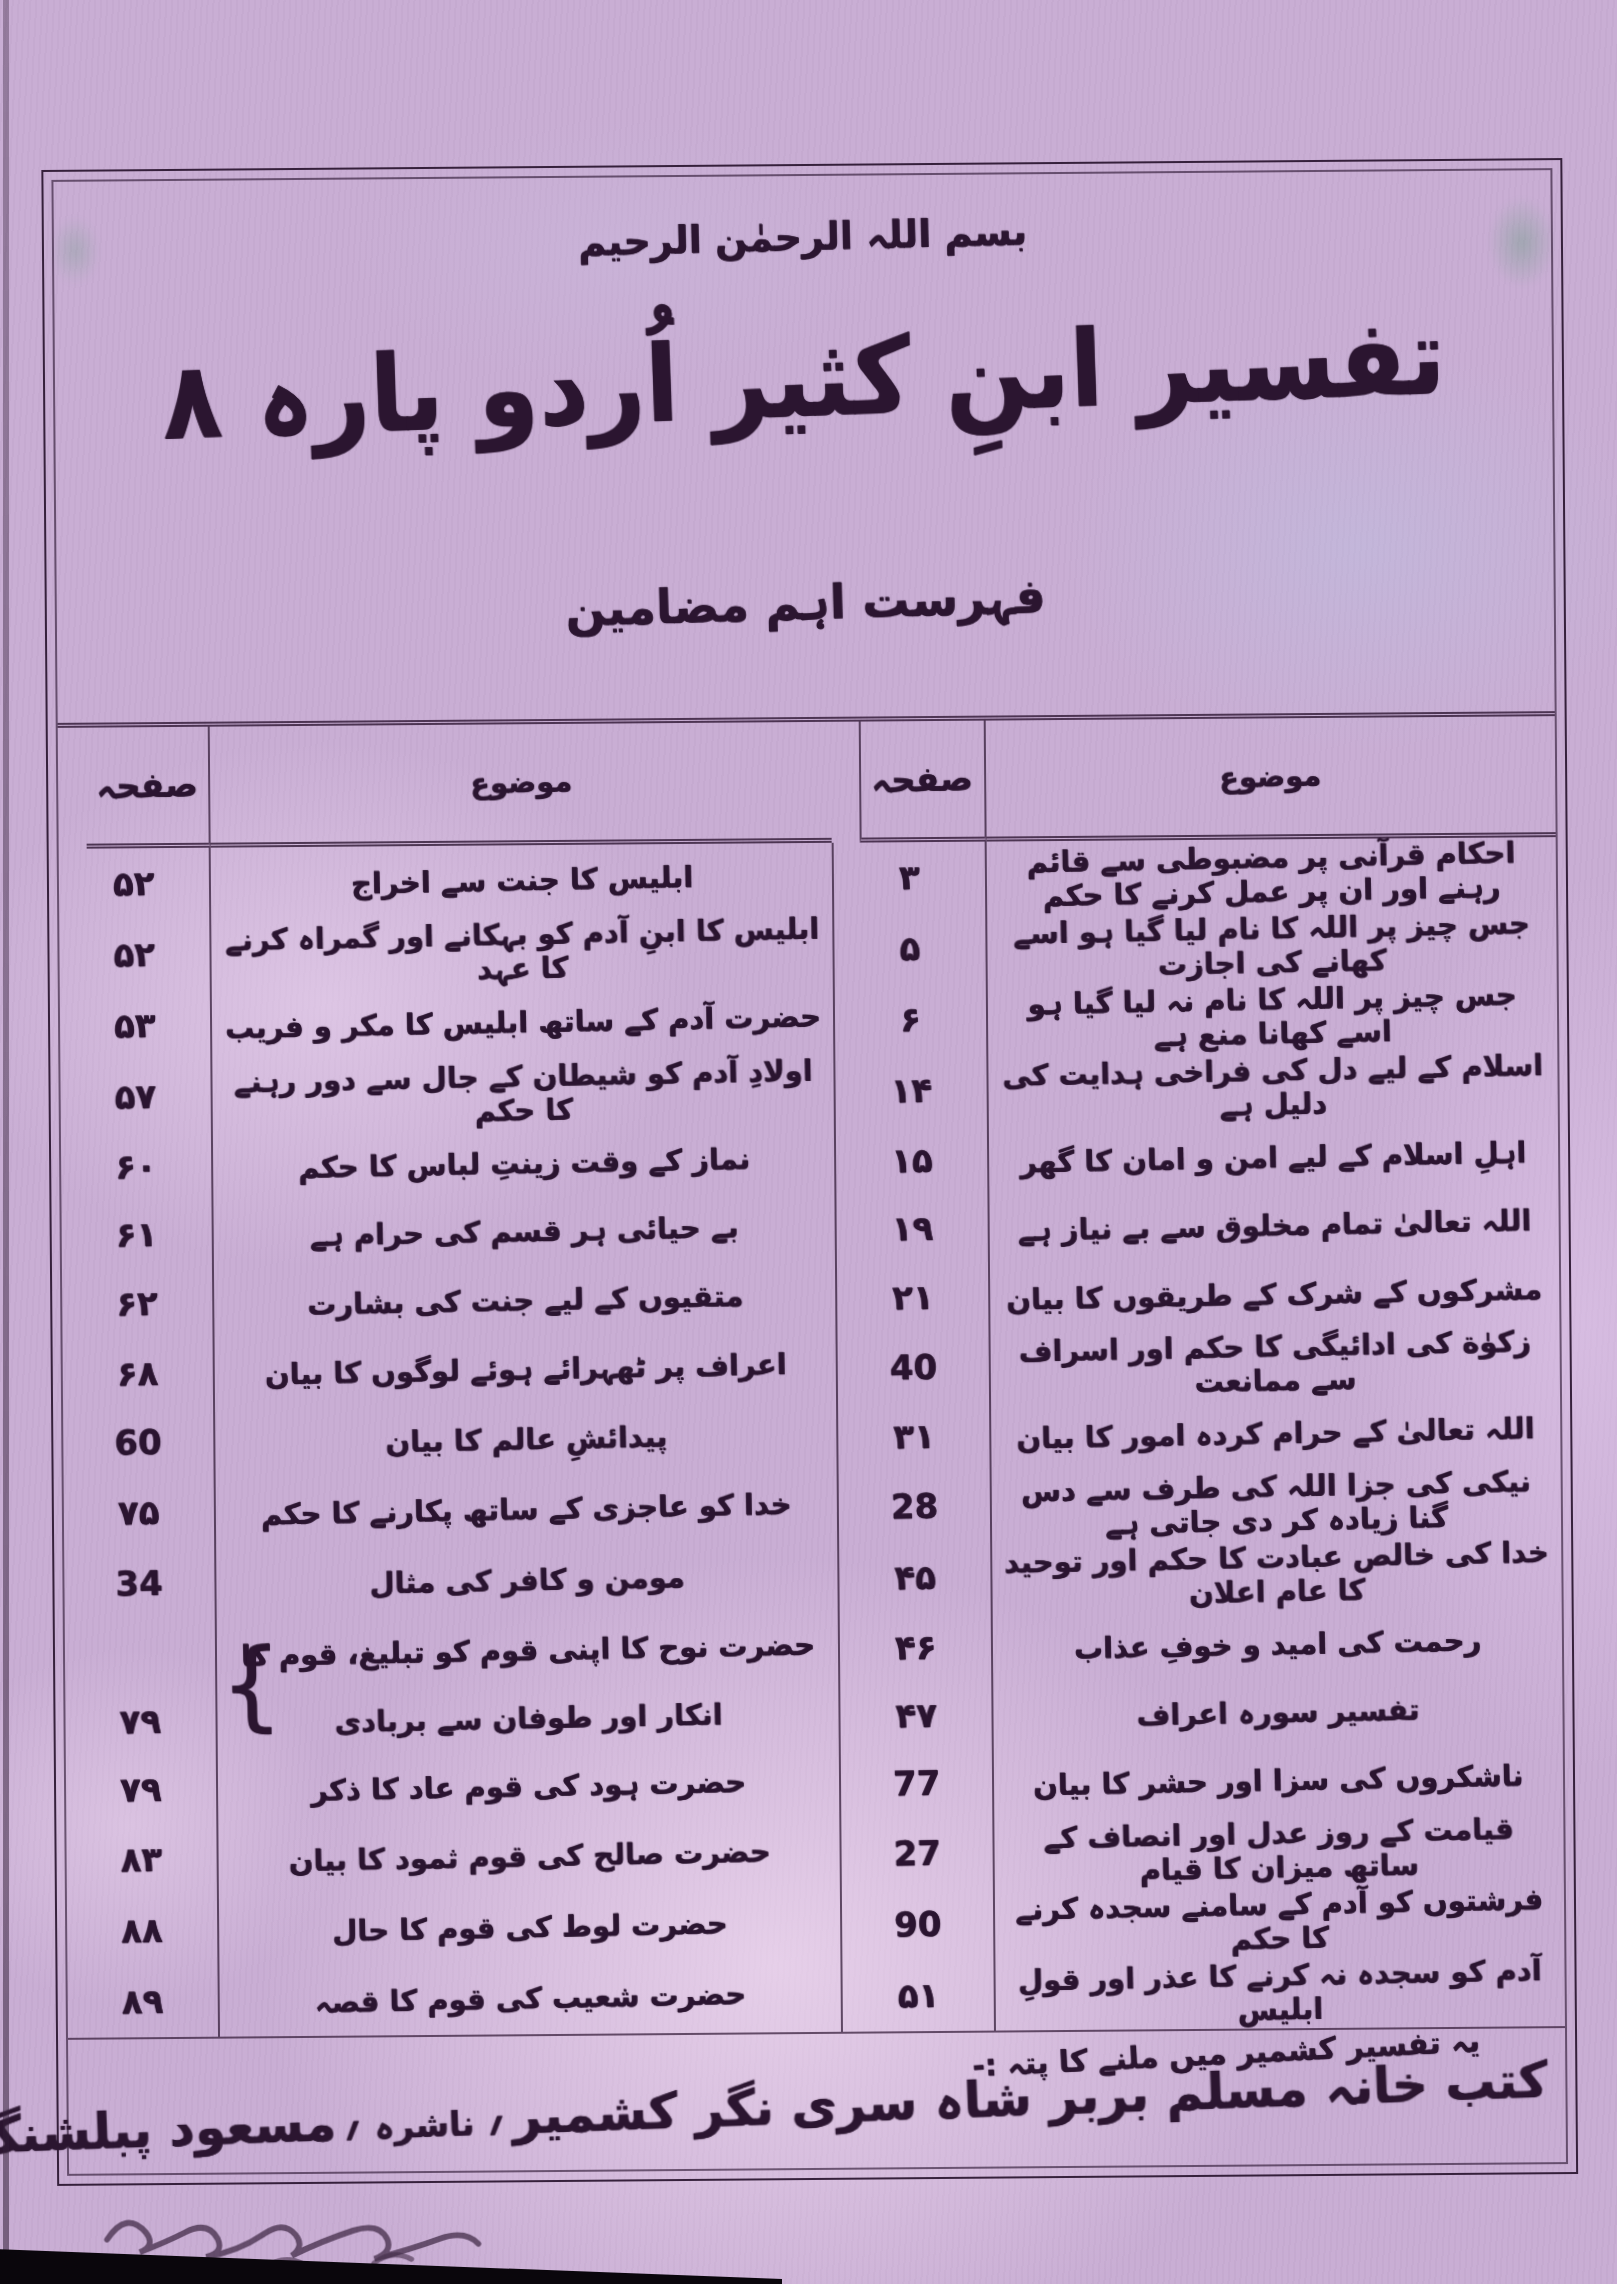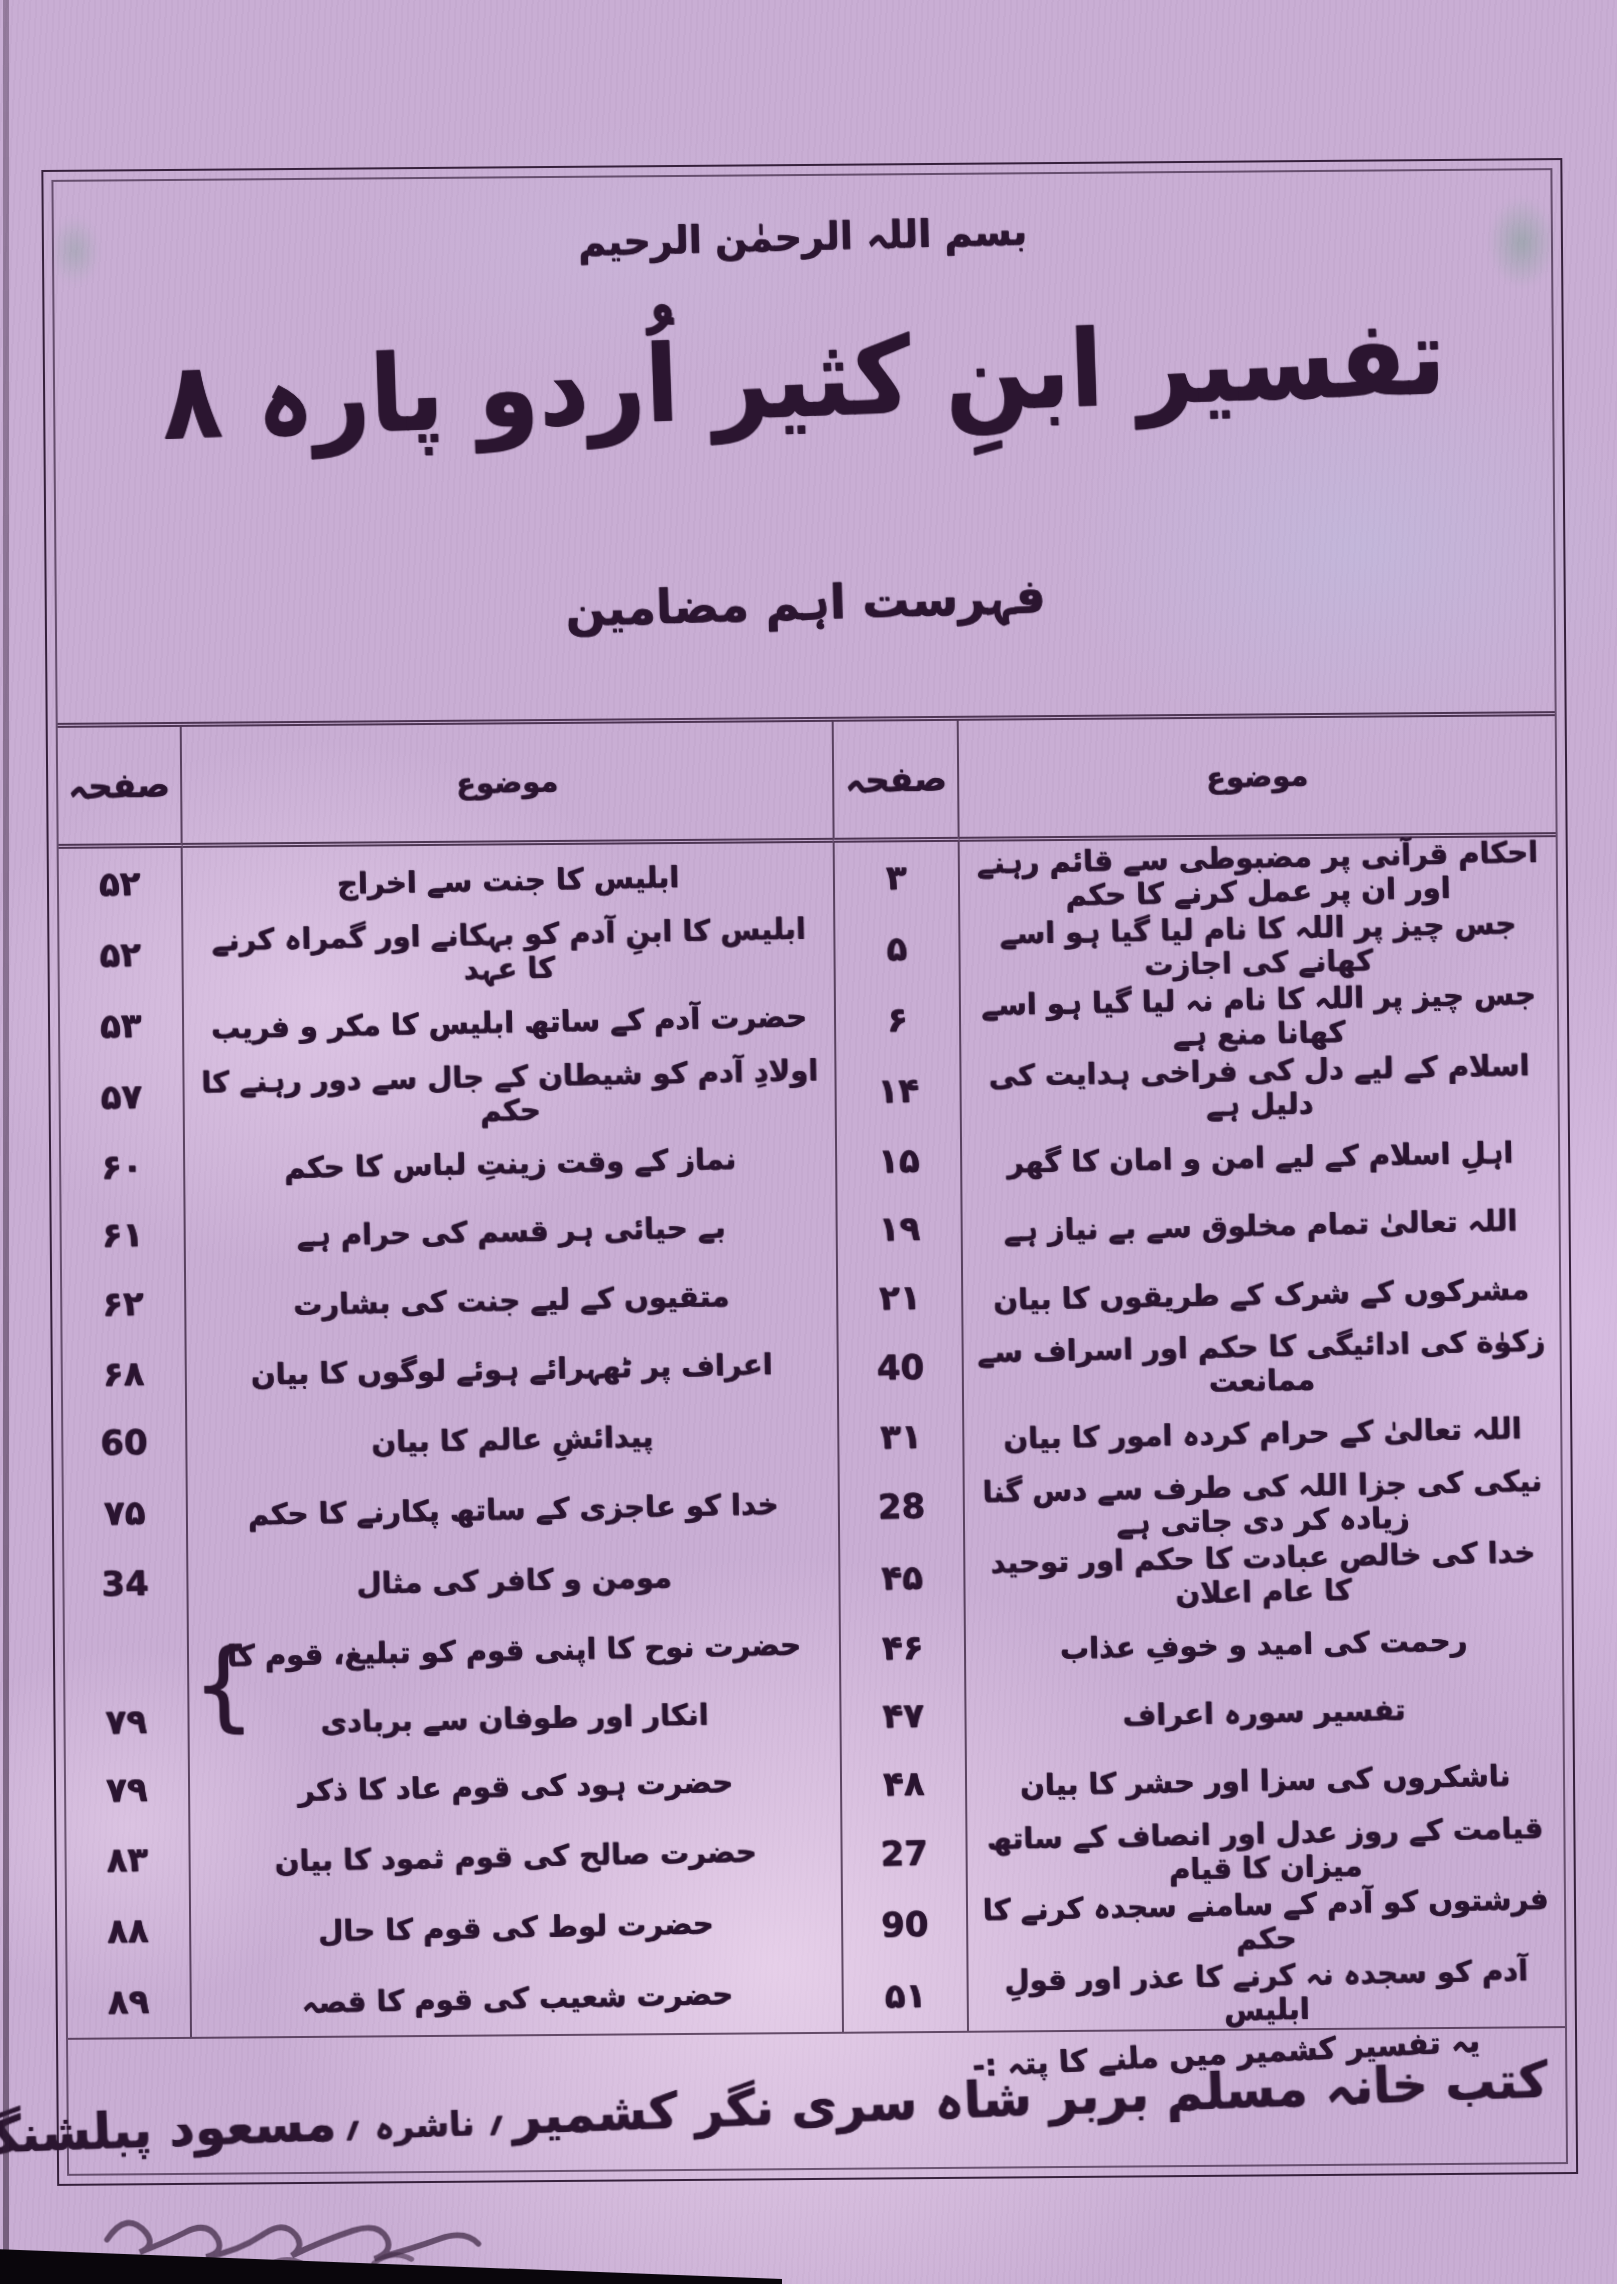--- a/index.html
+++ b/index.html
@@ -64,21 +64,21 @@
     position:relative;
     font-weight:700;
     color:rgba(43,21,48,.95);
   }
   .cell span{display:block;line-height:1.18;transform:rotate(-0.7deg);}
   .c-page-r{border-left:2px solid rgba(45,22,50,.72);border-right:2px solid rgba(45,22,50,.72);}
   .c-page-l{border-right:2px solid rgba(45,22,50,.72);}
   .hc{font-size:38px;}
   .hc span{transform:rotate(-1deg);}
   .hc.c-topic-r,.hc.c-topic-l{border-bottom:5.9px double rgba(45,22,50,.8);}
-  .hc.c-page-r,.hc.c-page-l{border-bottom:5.9px double rgba(45,22,50,.8);}
+  .hc.c-page-r,.hc.c-page-l{border-bottom:5.9px double rgba(45,22,50,.8);margin-left:28px;}
   .c-topic-r,.c-topic-l{font-size:29px;}
   .c-page-r,.c-page-l{font-size:34px;}
   .brace{
     position:absolute;left:2.6px;top:9px;
     font-size:98px;font-weight:400;color:rgba(43,21,48,.85);
     transform:scaleY(1.55);line-height:1;
   }
   .footer-note{
     position:absolute;top:1863px;right:85px;
     font-size:30px;font-weight:700;transform:rotate(-2.4deg);
@@ -300,21 +300,21 @@
           <div class="cell c-topic-l thick">
             <span>انکار اور طوفان سے بربادی</span>
           </div>
           <div class="cell c-page-l thick">
             <span>۷۹</span>
           </div>
           <div class="cell c-topic-r thick">
             <span>ناشکروں کی سزا اور حشر کا بیان</span>
           </div>
           <div class="cell c-page-r thick">
-            <span>۴۸</span>
+            <span>77</span>
           </div>
           <div class="cell c-topic-l thick">
             <span>حضرت ہود کی قوم عاد کا ذکر</span>
           </div>
           <div class="cell c-page-l thick">
             <span>۷۹</span>
           </div>
           <div class="cell c-topic-r thick">
             <span>قیامت کے روز عدل اور انصاف کے ساتھ میزان کا قیام</span>
           </div>

